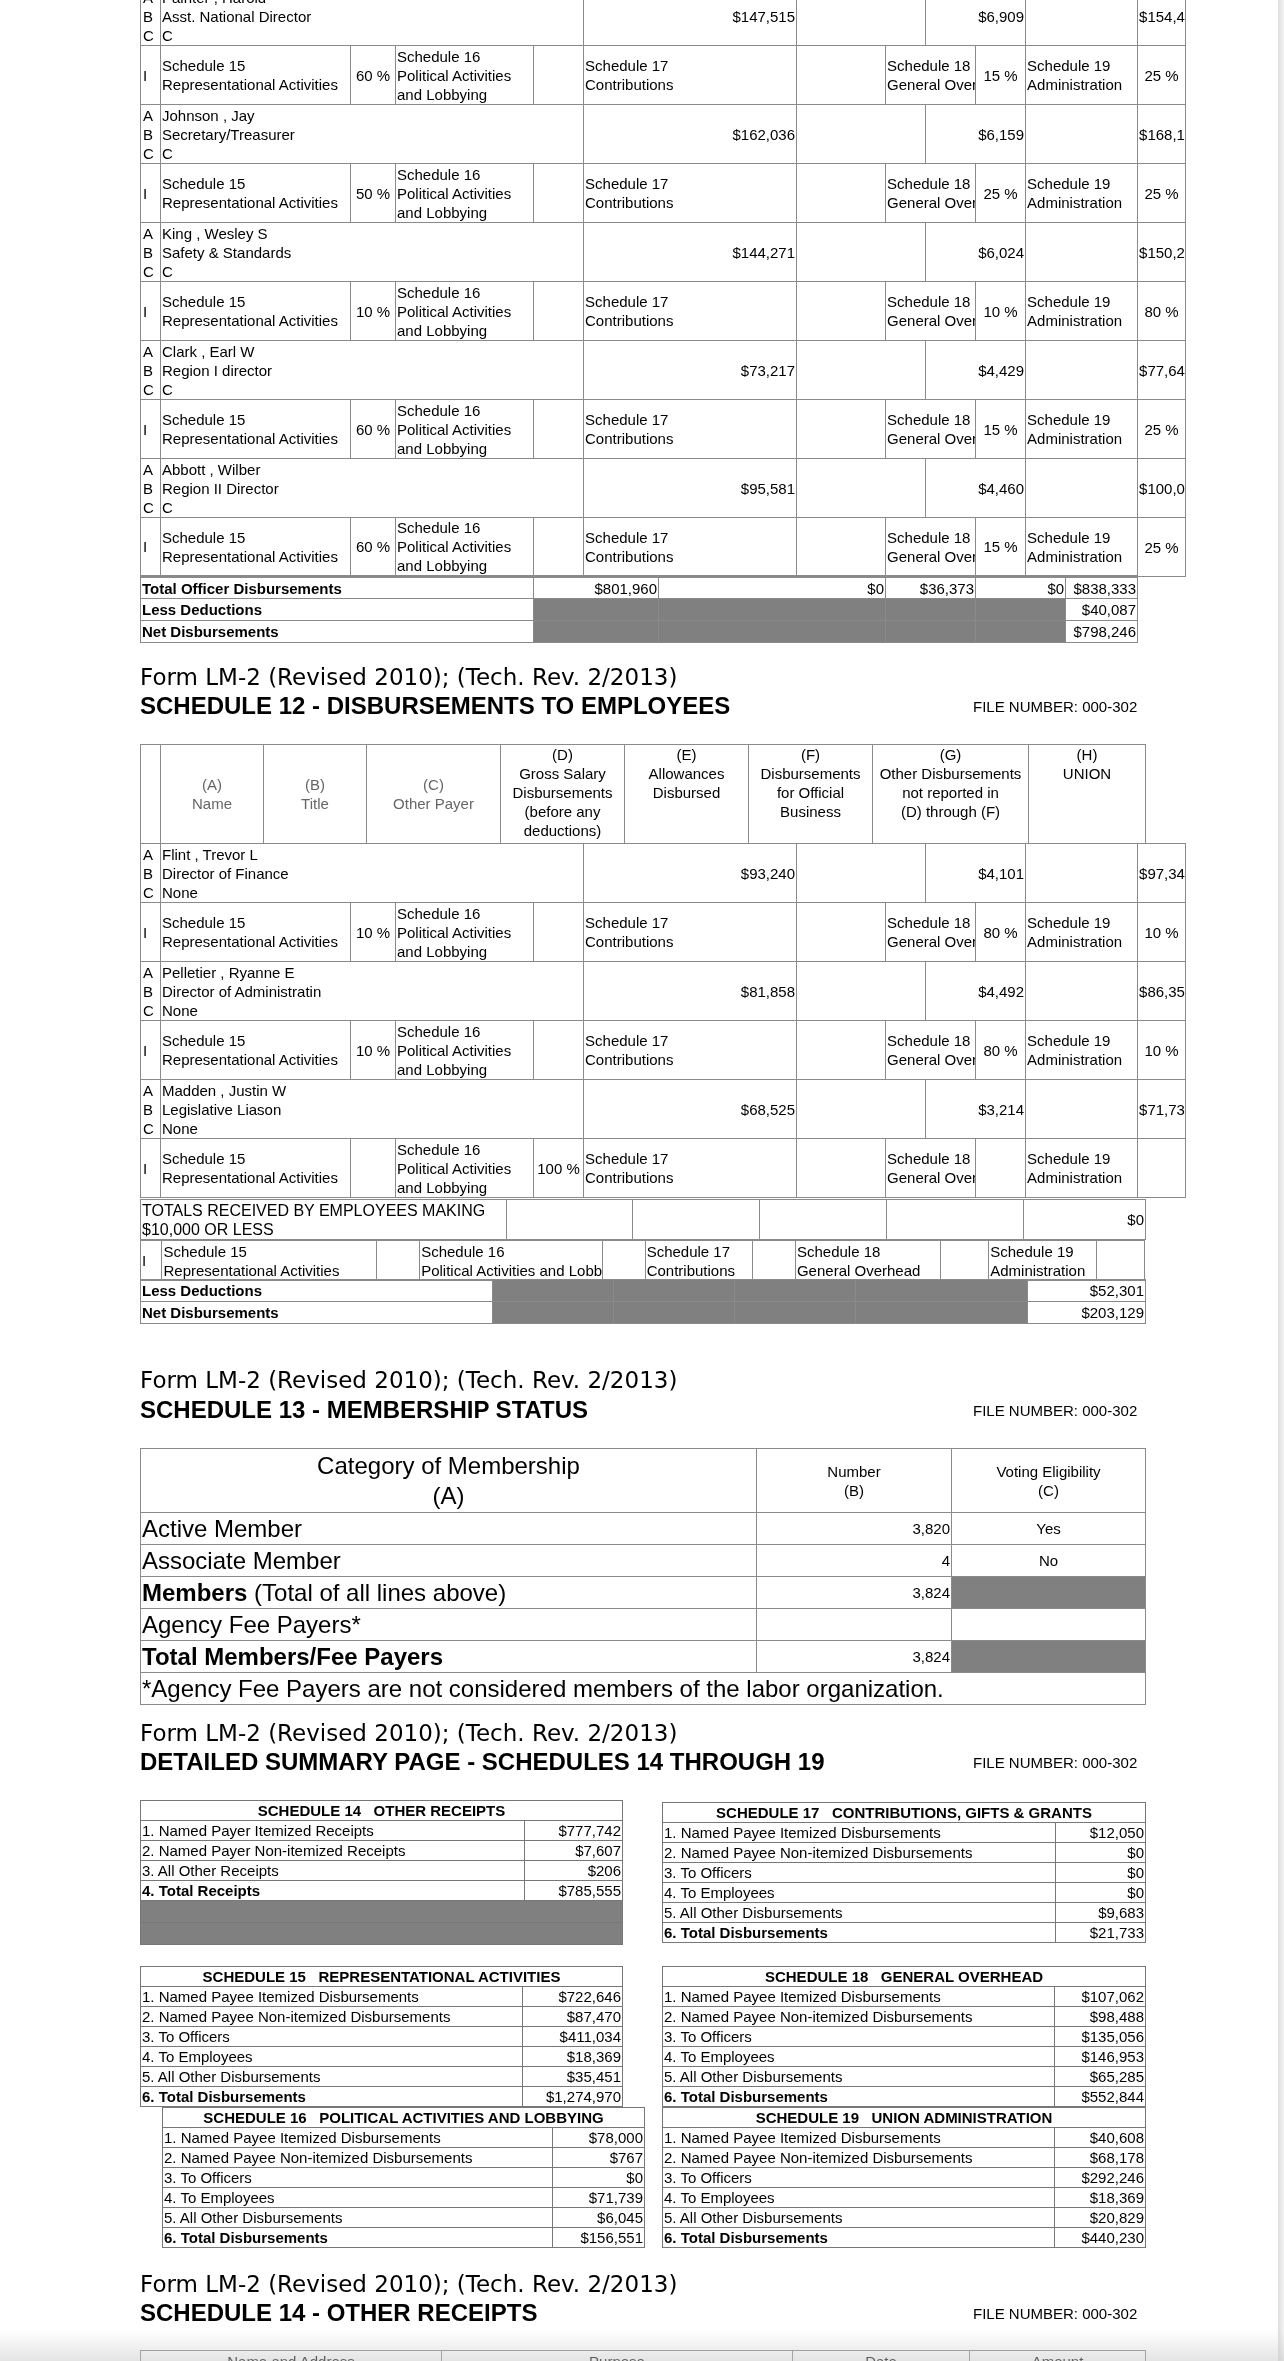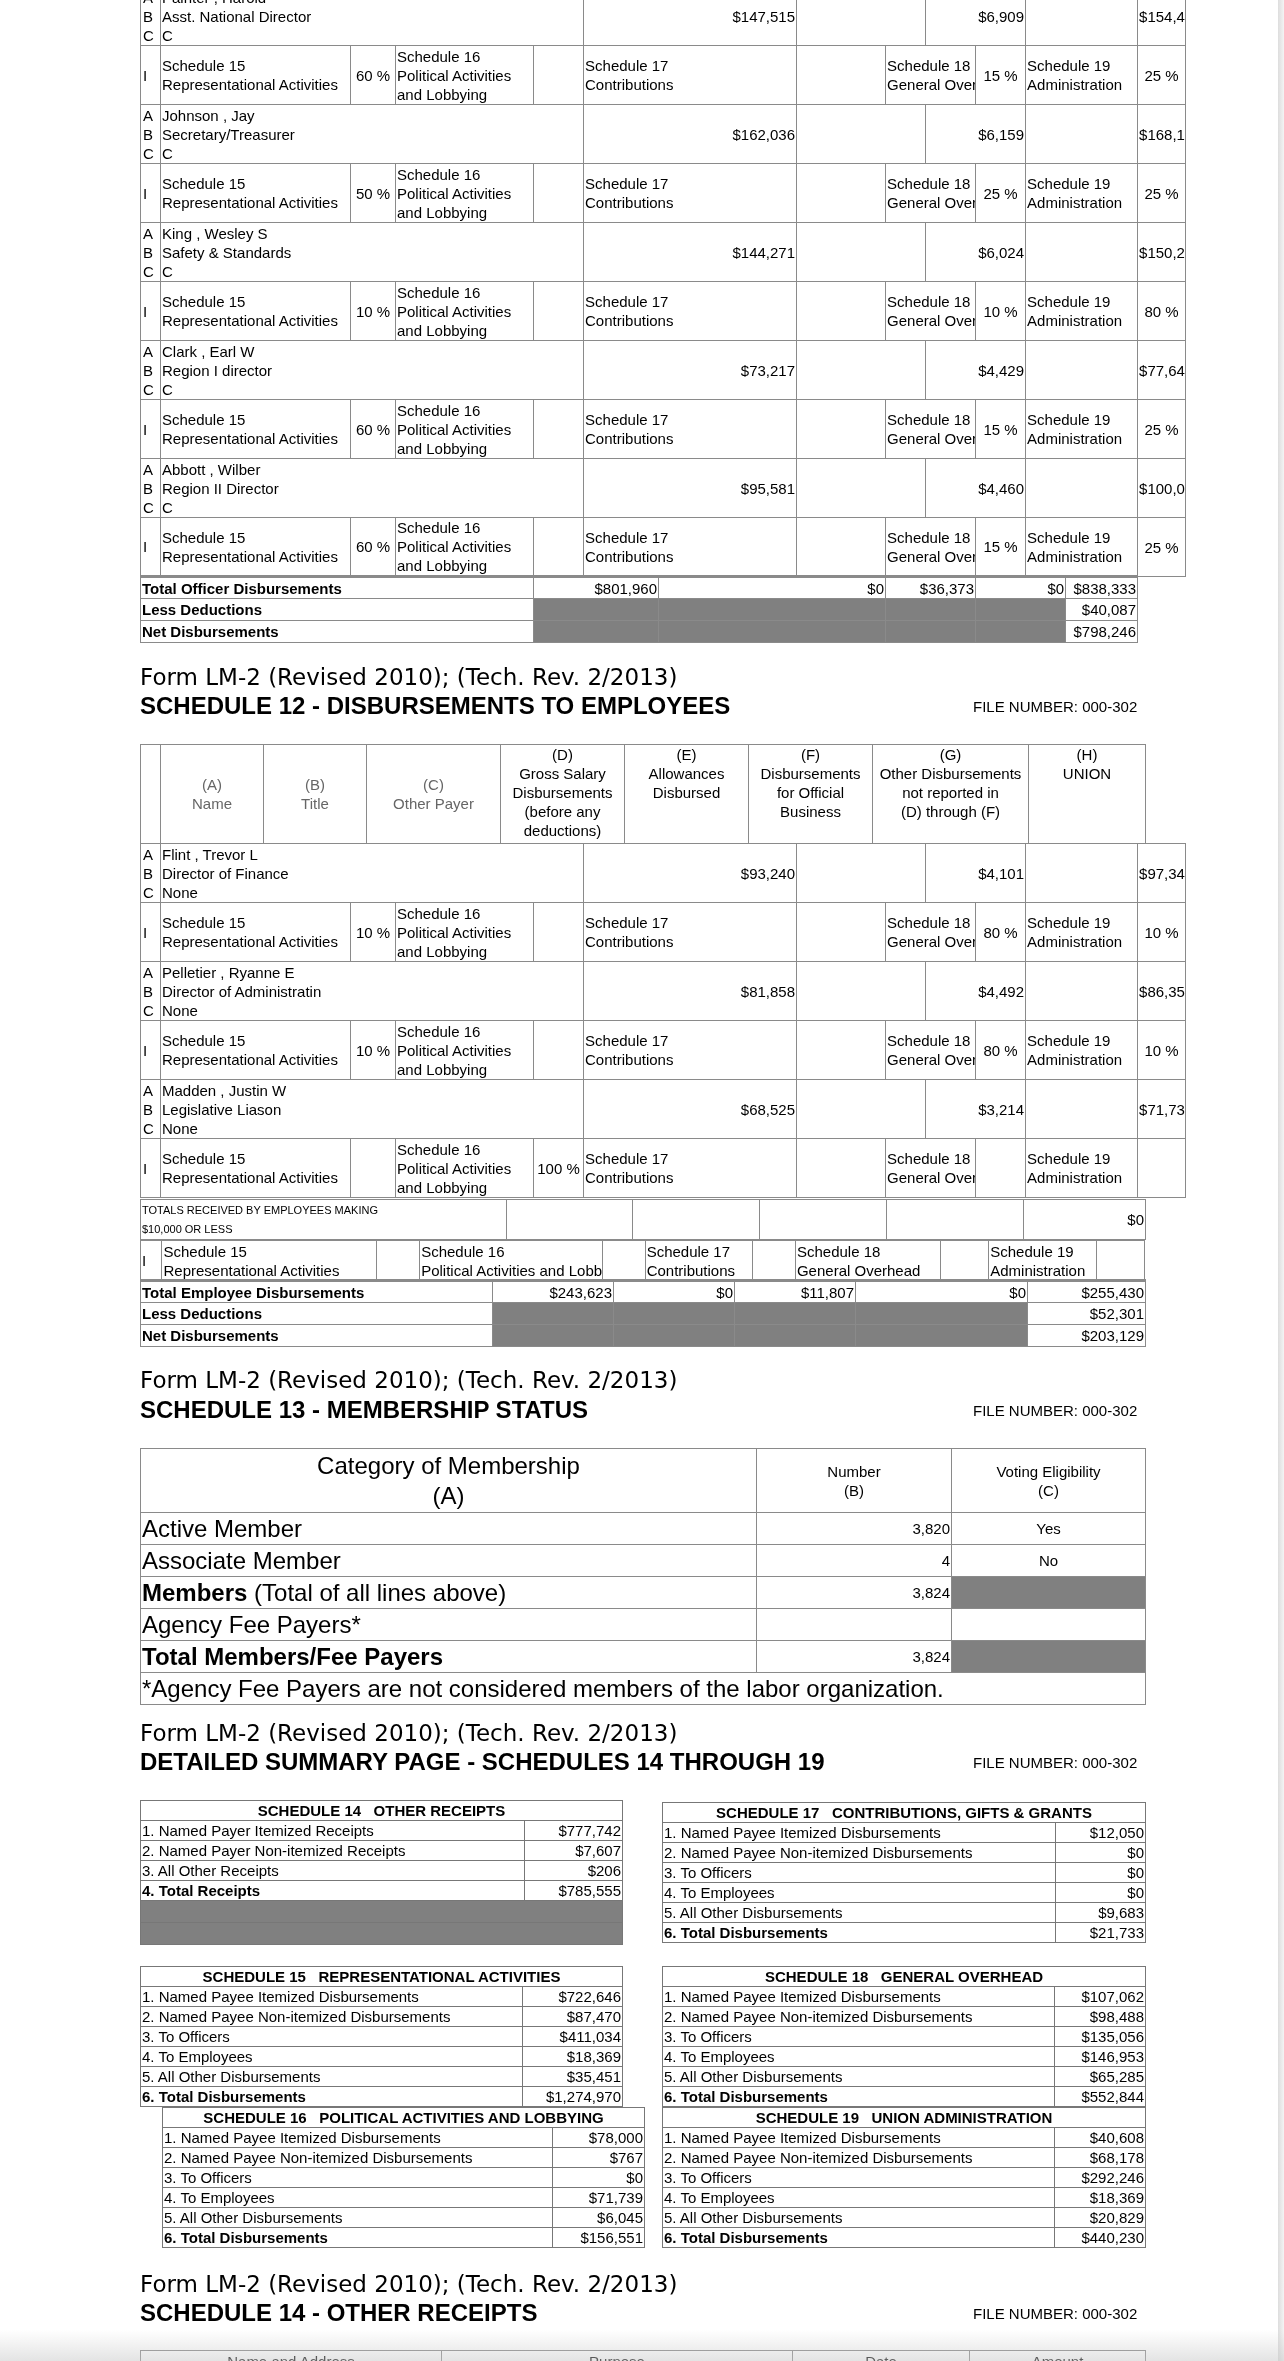--- a/index.html
+++ b/index.html
@@ -538,21 +538,21 @@
     <colgroup>
       <col style="width:366px">
         <col style="width:126px">
         <col style="width:127px">
         <col style="width:127px">
         <col style="width:137px">
         <col style="width:122px">
     </colgroup>
     <tbody>
         <tr style="height:40px;">
-      <td class="wrap" style="font-size:11px;line-height:19px;margin-left:17px;">
+      <td class="wrap" style="font-size:16px;line-height:19px;margin-left:17px;">
         <div>TOTALS RECEIVED BY EMPLOYEES MAKING</div>
         <div>$10,000 OR LESS</div>
       </td>
       <td></td>
           <td></td>
           <td></td>
           <td></td>
       <td class="r">$0</td>
     </tr>
   </tbody>
@@ -608,28 +608,20 @@
   <table id="emp-totals" style="width:1005px;">
     <colgroup>
       <col style="width:352px">
         <col style="width:121px">
         <col style="width:121px">
         <col style="width:121px">
         <col style="width:172px">
         <col style="width:118px">
     </colgroup>
     <tbody id="emp-totals-body">
-        <tr style="height:22px;" class="thickt">
-          <td colspan="1" class="b">Total Employee Disbursements</td>
-          <td colspan="1" class="r">$243,623</td>
-          <td colspan="1" class="r">$0</td>
-          <td colspan="1" class="r">$11,807</td>
-          <td colspan="1" class="r">$0</td>
-          <td colspan="1" class="r">$255,430</td>
-        </tr>
         <tr style="height:22px;">
           <td colspan="1" class="b">Less Deductions</td>
           <td colspan="1" class="gray"></td>
           <td colspan="1" class="gray"></td>
           <td colspan="1" class="gray"></td>
           <td colspan="1" class="gray"></td>
           <td colspan="1" class="r">$52,301</td>
         </tr>
         <tr style="height:22px;">
           <td colspan="1" class="b">Net Disbursements</td>

